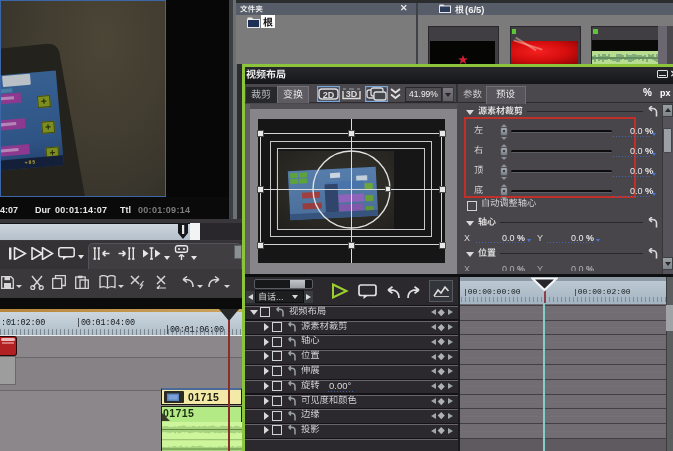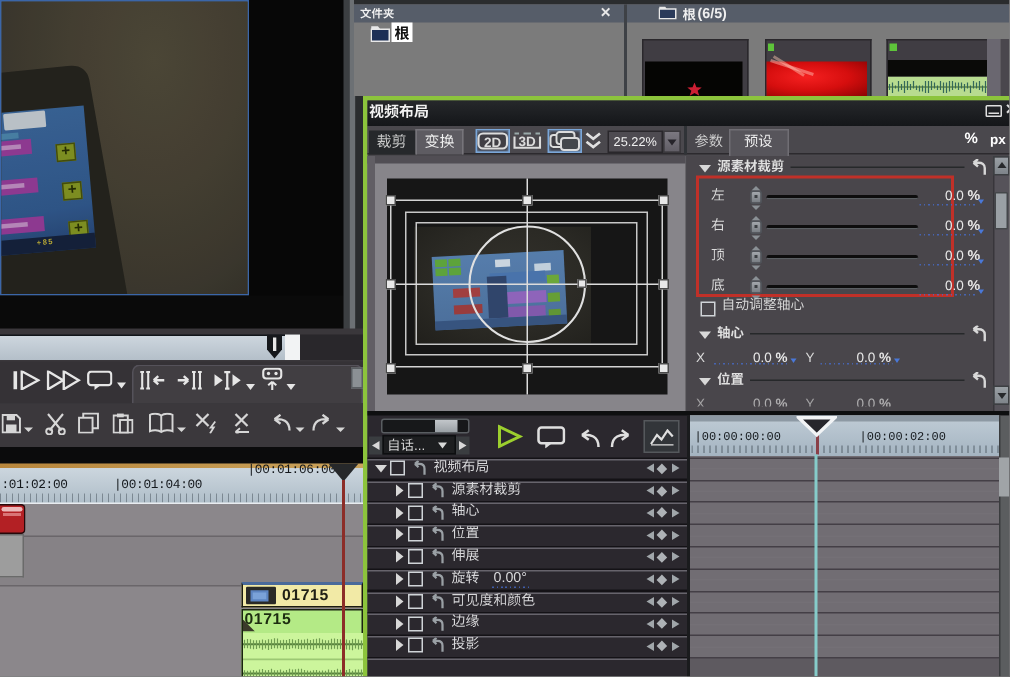--- a/index.html
+++ b/index.html
@@ -18,20 +18,27 @@
         <div style="position:absolute;left:45px;top:50px;width:13px;height:12px;background:#8a9c24;border:1px solid #4a540c;color:#272f04;font:bold 10px/10px 'Liberation Sans',sans-serif;text-align:center">+</div>
         <div style="position:absolute;left:0px;top:71px;width:31px;height:10px;background:#9c3fa0"></div>
         <div style="position:absolute;left:2px;top:74px;width:18px;height:3px;background:rgba(255,255,255,.45)"></div>
         <div style="position:absolute;left:47px;top:76px;width:13px;height:12px;background:#8a9c24;border:1px solid #4a540c;color:#272f04;font:bold 10px/10px 'Liberation Sans',sans-serif;text-align:center">+</div>
         <div style="position:absolute;left:0px;top:85px;width:66px;height:12px;background:#16233f"></div>
         <div style="position:absolute;left:25px;top:87px;width:16px;height:5px;color:#c8b83a;font:bold 5px/5px 'Liberation Sans',sans-serif;letter-spacing:1px">+85</div>
       </div>
       <div style="position:absolute;left:0px;top:0px;width:165px;height:195px;background:rgba(10,10,6,0.10)"></div>
     </div>
     <div style="position:absolute;left:0px;top:197px;width:229px;height:22px;background:#0a0a0a"></div>
+    <div style="position:absolute;left:0px;top:205px;width:230px;height:11px;color:#e8e8e8;font:bold 9px 'Liberation Sans',sans-serif;">
+      <span style="position:absolute;left:0px">4:07</span>
+      <span style="position:absolute;left:35px">Dur</span>
+      <span style="position:absolute;left:55px;letter-spacing:.3px">00:01:14:07</span>
+      <span style="position:absolute;left:120px">Ttl</span>
+      <span style="position:absolute;left:138px;color:#7d7d7d;letter-spacing:.3px">00:01:09:14</span>
+    </div>
     <div style="position:absolute;left:229px;top:0px;width:3.5px;height:222px;background:#3c3f42"></div>
     <div style="position:absolute;left:232.5px;top:0px;width:4.5px;height:222px;background:#6c7074"></div>
     <div style="position:absolute;left:237px;top:64px;width:5px;height:158px;background:#2a2c2e"></div>
     <div style="position:absolute;left:236px;top:0px;width:437px;height:64px;background:#7b7b7b"></div>
     <div style="position:absolute;left:236px;top:0px;width:437px;height:3px;background:#2a2c2e"></div>
     <div style="position:absolute;left:236px;top:3px;width:181px;height:12px;background:#565d69"></div>
     <svg style="position:absolute;left:240px;top:4.5px;" width="22.9" height="8.1" viewBox="0 -7.92 27.00 9.54">
       <path fill="#f0f0f0" d="M3.7 -7.4C3.9 -7 4.1 -6.5 4.2 -6.1H0.4V-5.1H1.8C2.3 -3.8 2.9 -2.7 3.7 -1.8C2.8 -1.1 1.6 -0.6 0.2 -0.2C0.4 0 0.8 0.5 0.9 0.8C2.3 0.4 3.5 -0.2 4.5 -1C5.5 -0.2 6.7 0.4 8.1 0.7C8.2 0.4 8.6 -0 8.8 -0.3C7.5 -0.6 6.3 -1.1 5.4 -1.8C6.2 -2.7 6.8 -3.8 7.3 -5.1H8.6V-6.1H4.7L5.5 -6.4C5.4 -6.7 5.1 -7.3 4.9 -7.7ZM4.6 -2.6C3.9 -3.3 3.3 -4.1 2.9 -5.1H6C5.7 -4.1 5.2 -3.3 4.6 -2.6Z M11.8 -3.3V-2.2H14.3V0.8H15.4V-2.2H17.7V-3.3H15.4V-4.8H17.3V-5.9H15.4V-7.5H14.3V-5.9H13.5C13.6 -6.2 13.7 -6.6 13.8 -6.9L12.8 -7.1C12.6 -6 12.2 -4.9 11.7 -4.2C12 -4.1 12.4 -3.8 12.6 -3.7C12.8 -4 13 -4.4 13.2 -4.8H14.3V-3.3ZM11.2 -7.6C10.7 -6.3 10 -5 9.2 -4.2C9.4 -4 9.6 -3.4 9.7 -3.1C9.9 -3.3 10.1 -3.5 10.3 -3.8V0.8H11.3V-5.4C11.7 -6 12 -6.6 12.2 -7.3Z M24.4 -5.3C24.3 -4.8 24 -4.1 23.7 -3.7L24.4 -3.5H22.9C23 -4.1 23.1 -4.7 23.1 -5.3ZM22 -7.6V-6.4H18.8V-5.3H21.9C21.9 -4.6 21.9 -4 21.8 -3.5H20.2L21.1 -3.7C21 -4.1 20.7 -4.8 20.5 -5.3L19.5 -5C19.7 -4.6 20 -3.9 20 -3.5H18.4V-2.4H21.4C21 -1.4 20.1 -0.6 18.3 -0.2C18.6 0.1 18.9 0.5 19 0.8C21 0.2 22 -0.7 22.5 -2C23.2 -0.6 24.3 0.3 26 0.8C26.1 0.5 26.5 0 26.7 -0.2C25.1 -0.5 24.1 -1.3 23.5 -2.4H26.6V-3.5H24.6C24.9 -3.9 25.2 -4.5 25.5 -5.1L24.4 -5.3H26.2V-6.4H23.1L23.1 -7.6Z"></path>
     </svg>
     <div style="position:absolute;left:400px;top:4px;width:9px;height:9px;color:#e8e8e8;font:bold 9px/9px 'Liberation Sans',sans-serif">✕</div>
@@ -189,21 +196,21 @@
     <svg style="position:absolute;left:207px;top:276px" width="15" height="12" viewBox="0 0 15 12">
       <path d="M2 11 C2 4 7 3 12 3.5 M12 3.5 L8 0.5 M12 3.5 L8 6.5" fill="none" stroke="#d6d6d6" stroke-width="1.5"></path>
     </svg>
     <div style="position:absolute;left:224px;top:285px;width:0;height:0;border-left:3.0px solid transparent;border-right:3.0px solid transparent;border-top:3.5px solid #d6d6d6;"></div>
     <div style="position:absolute;left:234px;top:245px;width:8px;height:14px;background:#8b9094;border:1px solid #5a5e62"></div>
     <div style="position:absolute;left:0px;top:298px;width:242px;height:11px;background:#0b0b0c"></div>
     <div style="position:absolute;left:0px;top:309px;width:242px;height:2.5px;background:linear-gradient(90deg,#b8863c,#caa35c)"></div>
     <div style="position:absolute;left:0px;top:311.5px;width:242px;height:24px;background:linear-gradient(180deg,#ccd6de,#aebdc8)"></div>
     <div style="position:absolute;left:1px;top:318px;width:80px;height:9px;font:8.5px 'Liberation Mono',monospace;color:#14181c;letter-spacing:-0.2px">:01:02:00</div>
     <div style="position:absolute;left:76px;top:318px;width:90px;height:9px;font:8.5px 'Liberation Mono',monospace;color:#14181c;letter-spacing:-0.2px">|00:01:04:00</div>
-    <div style="position:absolute;left:165px;top:308px;width:90px;height:9px;font:8.5px 'Liberation Mono',monospace;color:#14181c;letter-spacing:-0.2px">|00:01:06:00</div>
+    <div style="position:absolute;left:165px;top:325px;width:90px;height:9px;font:8.5px 'Liberation Mono',monospace;color:#14181c;letter-spacing:-0.2px">|00:01:06:00</div>
     <div style="position:absolute;left:0px;top:329px;width:242px;height:6px;background:repeating-linear-gradient(90deg,#4e5a64 0px,#4e5a64 1px,transparent 1px,transparent 4px);opacity:.55"></div>
     <div style="position:absolute;left:0px;top:335px;width:242px;height:1px;background:#e8ecf0"></div>
     <div style="position:absolute;left:219px;top:309px;width:0;height:0;border-left:10.0px solid transparent;border-right:10.0px solid transparent;border-top:12px solid #26282a;"></div>
     <div style="position:absolute;left:228.2px;top:320px;width:1.6px;height:131px;background:#8c2d28"></div>
     <div style="position:absolute;left:0px;top:336px;width:242px;height:115px;background:#8b878b"></div>
     <div style="position:absolute;left:0px;top:357px;width:242px;height:33px;background:#868286"></div>
     <div style="position:absolute;left:0px;top:356.5px;width:242px;height:1px;background:#6a666a"></div>
     <div style="position:absolute;left:0px;top:389.5px;width:242px;height:1px;background:#6a666a"></div>
     <div style="position:absolute;left:0px;top:336px;width:17px;height:20px;background:#b32024;border:1px solid #26090a;border-left:none;border-radius:0 3px 3px 0"></div>
     <div style="position:absolute;left:1px;top:337.5px;width:14px;height:3px;background:rgba(255,235,235,.75);border-radius:2px"></div>
@@ -343,21 +350,21 @@
     <div style="position:absolute;left:365px;top:86px;width:23px;height:16px;border:1px solid #7aa6d8;box-shadow:0 0 2px #7aa6d8 inset;background:#403e44;">
       <svg width="21" height="14" viewBox="0 0 21 14" style="position:absolute;left:0;top:0">
         <rect x="1" y="3" width="12" height="8" rx="2" fill="none" stroke="#dcdcdc" stroke-width="1.3"></rect>
         <rect x="5" y="1" width="12" height="8" rx="2" fill="#44474c" stroke="#dcdcdc" stroke-width="1.3"></rect>
         <rect x="8" y="5" width="12" height="8" rx="2" fill="#44474c" stroke="#dcdcdc" stroke-width="1.3"></rect>
       </svg>
     </div>
     <svg style="position:absolute;left:390px;top:88px" width="11" height="12" viewBox="0 0 11 12">
       <path d="M1 1 L5.5 4.5 L10 1 M1 6.5 L5.5 10 L10 6.5" fill="none" stroke="#e0e0e0" stroke-width="1.8"></path>
     </svg>
-    <div style="position:absolute;left:405px;top:87px;width:37px;height:15px;background:#4e4b51;border:1px solid #29272b;color:#f0f0f0;font:8.5px/13px 'Liberation Sans',sans-serif;text-align:center">25.22%</div>
+    <div style="position:absolute;left:405px;top:87px;width:37px;height:15px;background:#4e4b51;border:1px solid #29272b;color:#f0f0f0;font:8.5px/13px 'Liberation Sans',sans-serif;text-align:center">41.99%</div>
     <div style="position:absolute;left:442px;top:87px;width:12px;height:15px;background:linear-gradient(180deg,#7b7880,#615e66);border:1px solid #3a383c"></div>
     <div style="position:absolute;left:444.5px;top:93px;width:0;height:0;border-left:3.5px solid transparent;border-right:3.5px solid transparent;border-top:4px solid #26242a;"></div>
     <div style="position:absolute;left:456px;top:83.5px;width:2px;height:19.5px;background:#303337"></div>
     <svg style="position:absolute;left:463px;top:88.5px;" width="19.0" height="10.1" viewBox="0 -8.80 20.00 10.60">
       <path fill="#d0d0d0" d="M5.5 -4C4.8 -3.5 3.5 -3.1 2.5 -2.8C2.7 -2.7 2.9 -2.5 3 -2.3C4 -2.6 5.3 -3.1 6.1 -3.7ZM6.4 -2.8C5.5 -2.2 3.8 -1.7 2.4 -1.4C2.5 -1.2 2.7 -1 2.8 -0.8C4.3 -1.2 6 -1.7 7 -2.5ZM7.6 -1.8C6.5 -0.7 4.2 -0.1 1.8 0.2C1.9 0.3 2 0.6 2.1 0.8C4.7 0.5 7 -0.2 8.3 -1.4ZM1.8 -5.9C2 -6 2.3 -6 4 -6.1C3.9 -5.8 3.7 -5.5 3.6 -5.2H0.5V-4.5H3.1C2.4 -3.6 1.4 -3 0.4 -2.5C0.6 -2.4 0.8 -2.1 1 -1.9C2.2 -2.5 3.2 -3.4 4 -4.5H6.1C6.8 -3.5 8 -2.5 9.2 -2C9.3 -2.2 9.5 -2.5 9.7 -2.6C8.7 -3 7.6 -3.7 6.9 -4.5H9.5V-5.2H4.4C4.6 -5.5 4.8 -5.8 4.9 -6.2L7.7 -6.3C8 -6 8.2 -5.8 8.3 -5.6L9 -6.1C8.4 -6.7 7.3 -7.5 6.4 -8.1L5.8 -7.7C6.2 -7.5 6.6 -7.2 7 -6.9L3.1 -6.7C3.8 -7.1 4.4 -7.6 5 -8.1L4.3 -8.4C3.6 -7.8 2.6 -7.1 2.3 -6.9C2 -6.8 1.8 -6.7 1.6 -6.6C1.7 -6.4 1.8 -6.1 1.8 -5.9Z M14.4 -8.2C14.2 -7.8 13.9 -7.2 13.7 -6.9L14.2 -6.6C14.4 -7 14.8 -7.5 15.1 -7.9ZM10.9 -7.9C11.1 -7.5 11.4 -7 11.5 -6.6L12.1 -6.9C12 -7.2 11.7 -7.8 11.4 -8.2ZM14.1 -2.6C13.9 -2.1 13.6 -1.6 13.2 -1.3C12.8 -1.4 12.4 -1.6 12 -1.8C12.2 -2 12.3 -2.3 12.5 -2.6ZM11.1 -1.5C11.6 -1.3 12.1 -1.1 12.6 -0.8C12 -0.4 11.2 -0.1 10.4 0.1C10.5 0.3 10.7 0.5 10.8 0.7C11.7 0.5 12.5 0.1 13.3 -0.5C13.6 -0.3 13.9 -0.1 14.1 0.1L14.6 -0.4C14.4 -0.6 14.1 -0.8 13.8 -1C14.3 -1.5 14.7 -2.2 14.9 -3.1L14.5 -3.3L14.4 -3.2H12.8L13 -3.8L12.3 -3.9C12.3 -3.7 12.2 -3.5 12.1 -3.2H10.7V-2.6H11.8C11.5 -2.2 11.3 -1.8 11.1 -1.5ZM12.6 -8.4V-6.5H10.5V-5.9H12.3C11.9 -5.3 11.1 -4.7 10.4 -4.4C10.5 -4.2 10.7 -4 10.8 -3.8C11.4 -4.1 12.1 -4.7 12.6 -5.3V-4H13.3V-5.4C13.8 -5 14.4 -4.6 14.6 -4.4L15 -4.9C14.8 -5.1 13.9 -5.6 13.4 -5.9H15.3V-6.5H13.3V-8.4ZM16.3 -8.3C16 -6.6 15.6 -4.9 14.8 -3.8C15 -3.7 15.3 -3.5 15.4 -3.4C15.6 -3.7 15.9 -4.2 16.1 -4.7C16.3 -3.7 16.6 -2.8 16.9 -2C16.4 -1 15.6 -0.3 14.5 0.2C14.7 0.4 14.9 0.7 14.9 0.8C15.9 0.3 16.7 -0.4 17.3 -1.3C17.8 -0.4 18.4 0.2 19.2 0.7C19.3 0.5 19.6 0.3 19.7 0.1C18.9 -0.3 18.2 -1.1 17.7 -2C18.2 -3 18.6 -4.3 18.8 -5.8H19.5V-6.5H16.6C16.8 -7 16.9 -7.6 17 -8.2ZM18.1 -5.8C17.9 -4.6 17.7 -3.6 17.3 -2.8C16.9 -3.7 16.7 -4.7 16.5 -5.8Z"></path>
     </svg>
     <div style="position:absolute;left:486px;top:85.5px;width:40px;height:18px;background:#57555b;border:1px solid #706e74;border-bottom:none"></div>
     <svg style="position:absolute;left:496px;top:89px;" width="19.0" height="10.1" viewBox="0 -8.80 20.00 10.60">
       <path fill="#f0f0f0" d="M6.7 -5V-3C6.7 -1.9 6.5 -0.6 4.1 0.2C4.3 0.4 4.5 0.6 4.6 0.8C7.1 -0.2 7.4 -1.7 7.4 -2.9V-5ZM7.2 -0.9C7.9 -0.4 8.7 0.3 9.1 0.8L9.6 0.3C9.2 -0.2 8.4 -0.9 7.8 -1.3ZM0.9 -6.1C1.5 -5.7 2.3 -5.1 2.8 -4.7H0.4V-4H2V-0.1C2 0 2 0.1 1.8 0.1C1.7 0.1 1.2 0.1 0.7 0.1C0.8 0.3 0.9 0.6 1 0.8C1.7 0.8 2.1 0.8 2.4 0.7C2.7 0.5 2.8 0.3 2.8 -0.1V-4H3.8C3.6 -3.5 3.4 -2.9 3.3 -2.6L3.8 -2.4C4.1 -3 4.4 -3.8 4.7 -4.6L4.2 -4.7L4.1 -4.7H3.4L3.6 -5C3.4 -5.1 3.1 -5.4 2.7 -5.6C3.3 -6.2 3.9 -6.9 4.4 -7.6L3.9 -8L3.8 -7.9H0.6V-7.2H3.3C3 -6.8 2.6 -6.3 2.2 -6L1.3 -6.6ZM5 -6.3V-1.5H5.7V-5.6H8.5V-1.5H9.2V-6.3H7.2L7.6 -7.3H9.6V-8H4.6V-7.3H6.8C6.7 -7 6.6 -6.6 6.5 -6.3Z M11.2 -7.8C11.8 -7.3 12.4 -6.6 12.7 -6.2L13.2 -6.7C12.9 -7.1 12.2 -7.8 11.7 -8.2ZM10.4 -5.3V-4.5H11.8V-1C11.8 -0.5 11.5 -0.2 11.3 -0C11.5 0.1 11.7 0.4 11.8 0.6C11.9 0.4 12.2 0.2 13.9 -1.1C13.9 -1.3 13.7 -1.6 13.7 -1.8L12.6 -0.9V-5.3ZM14.9 -8V-6.9C14.9 -6.2 14.7 -5.4 13.4 -4.8C13.5 -4.6 13.8 -4.4 13.9 -4.2C15.3 -4.9 15.6 -6 15.6 -6.9V-7.3H17.4V-5.7C17.4 -5 17.5 -4.7 18.2 -4.7C18.3 -4.7 18.8 -4.7 19 -4.7C19.2 -4.7 19.4 -4.7 19.5 -4.7C19.5 -4.9 19.5 -5.2 19.4 -5.4C19.3 -5.4 19.1 -5.3 19 -5.3C18.8 -5.3 18.4 -5.3 18.3 -5.3C18.1 -5.3 18.1 -5.4 18.1 -5.7V-8ZM18.1 -3.3C17.7 -2.5 17.1 -1.8 16.5 -1.3C15.8 -1.8 15.3 -2.5 14.9 -3.3ZM13.8 -4V-3.3H14.4L14.2 -3.2C14.6 -2.3 15.2 -1.5 15.9 -0.9C15.2 -0.4 14.3 -0.1 13.4 0.1C13.6 0.3 13.7 0.6 13.8 0.8C14.7 0.5 15.7 0.2 16.5 -0.4C17.2 0.2 18.1 0.6 19.2 0.8C19.3 0.6 19.5 0.3 19.6 0.2C18.7 -0 17.8 -0.4 17.1 -0.9C17.9 -1.6 18.6 -2.6 19 -3.8L18.6 -4L18.4 -4Z"></path>
     </svg>

